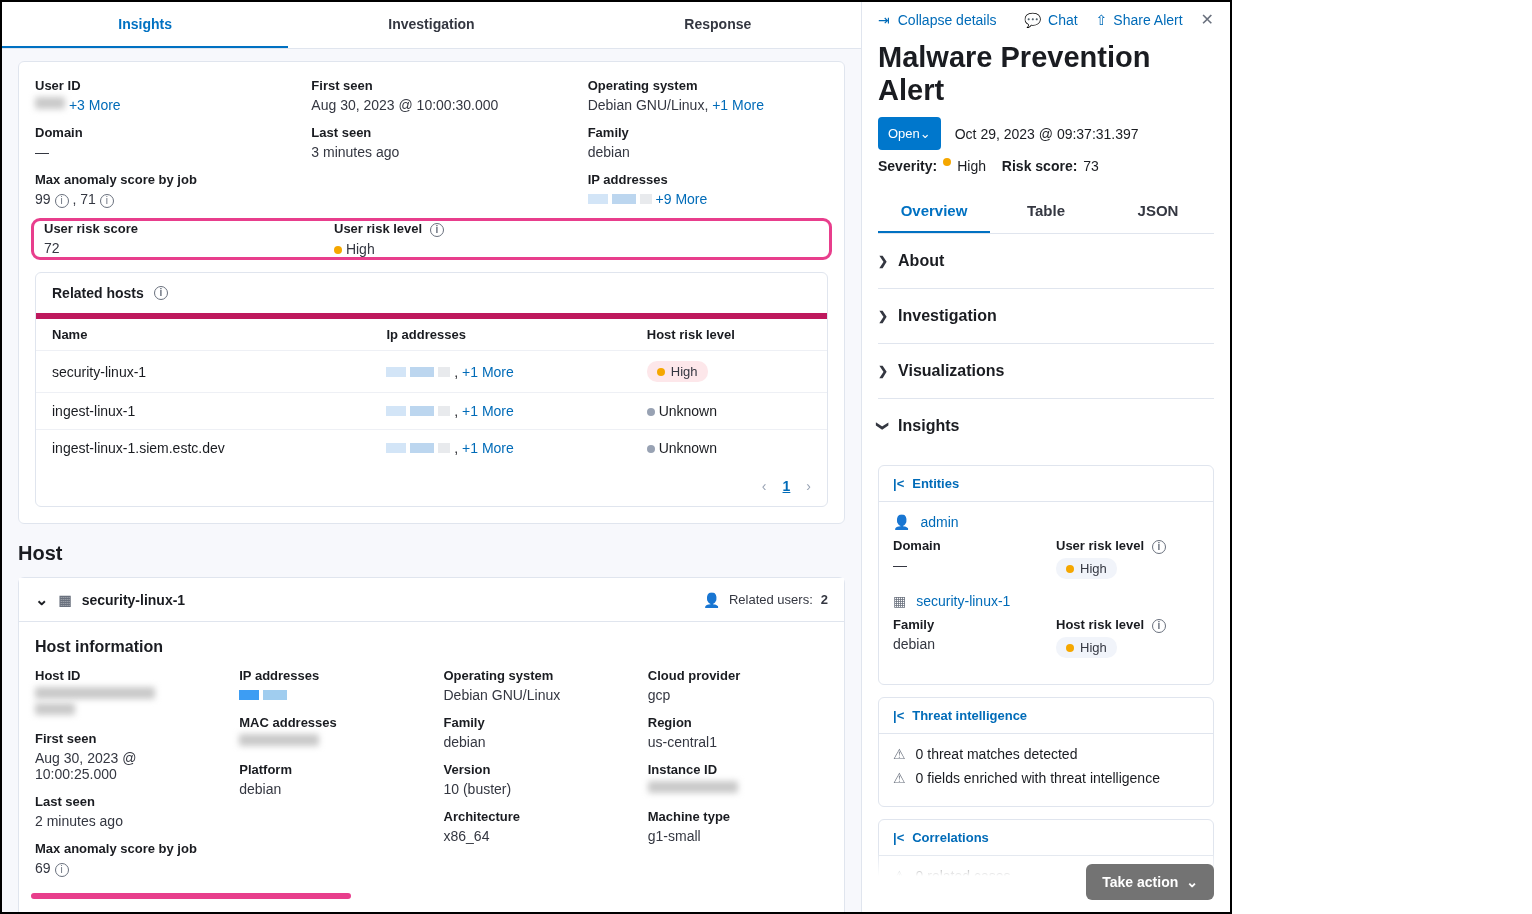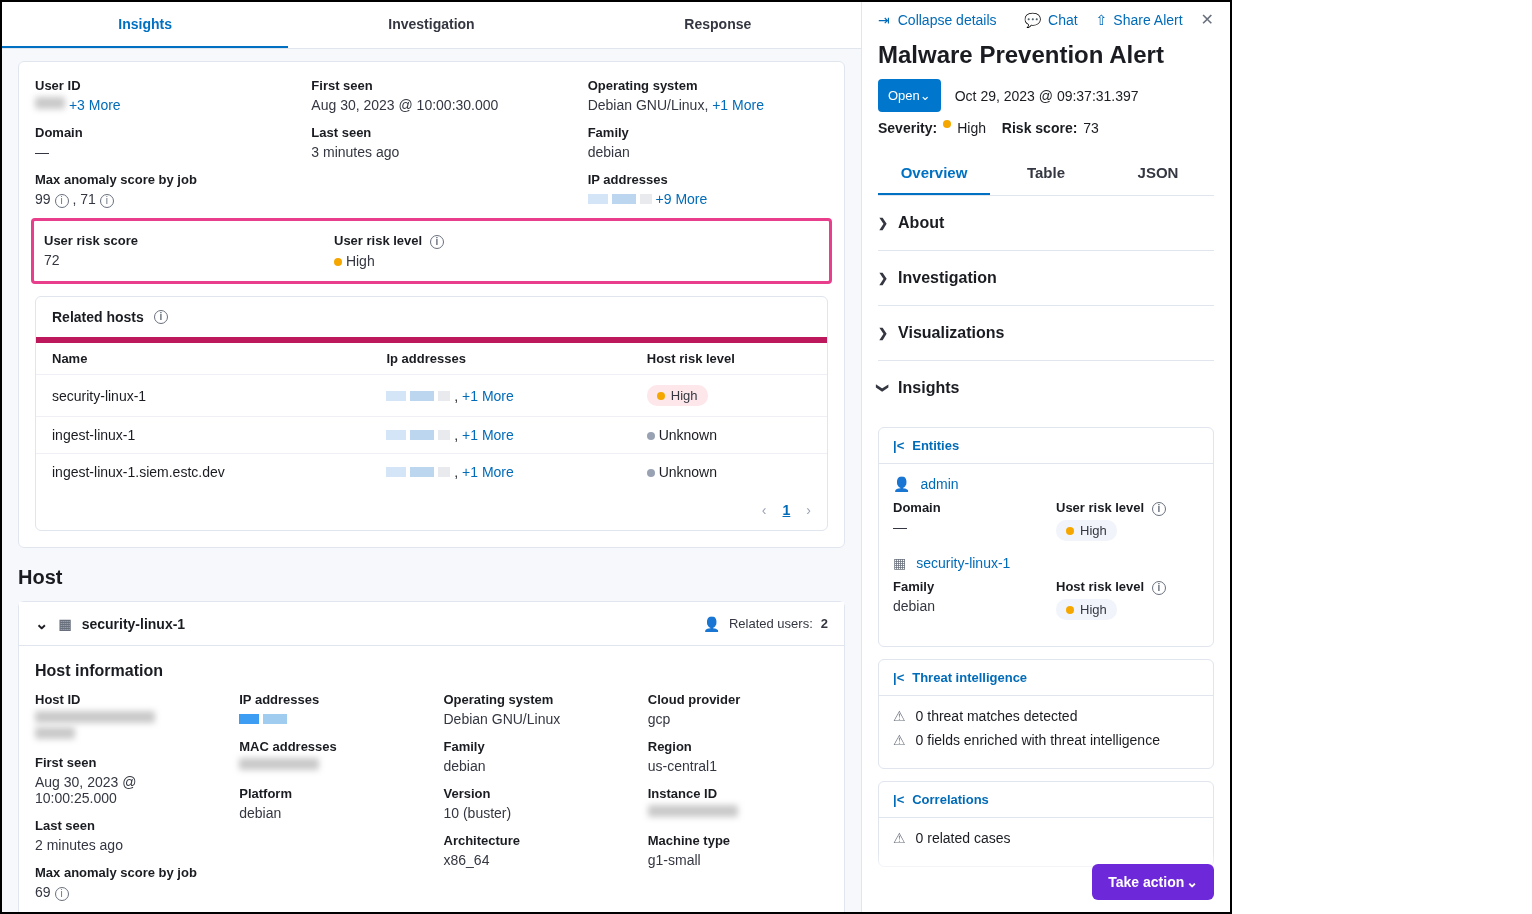--- a/index.html
+++ b/index.html
@@ -13,21 +13,21 @@
   .left-scroll { flex: 1; overflow-y: auto; padding: 0 16px 16px 16px; }
   .card { background: #fff; border: 1px solid #e0e5ee; border-radius: 6px; margin-top: 12px; }
   .card-inner { padding: 16px; }
   .section-title-h2 { font-size: 20px; font-weight: 700; margin: 18px 0 0 0; }
   .kv-grid { display: grid; grid-template-columns: repeat(3, 1fr); gap: 12px 36px;}
   .kv-grid-4 { display: grid; grid-template-columns: repeat(4, 1fr); gap: 12px 24px;}
   .kv-label { font-size: 13px; font-weight: 700; margin-bottom: 4px;}
   .kv-value { font-size: 14px; color: #343741; }
   .link { color: #006bb8; cursor: pointer; }
   .blur { filter: blur(3px); background: #c9c9c9; color: transparent; display:inline-block; height: 12px; border-radius:2px;} .blur.w30{width:30px;} .blur.w40{width:40px;} .blur.w80{width:80px;} .blur.w90{width:90px;} .blur.w120{width:120px;}
-  .highlight-box { border: 3px solid #e83e8c; border-radius: 4px; padding: 12px 10px; margin: 10px -4px;}
+  .highlight-box { border: 3px solid #e83e8c; border-radius: 9px; padding: 0 10px; margin: 10px -4px;}
   .row-flex { display: flex; gap: 40px; }
   .row-flex > div { flex: 0 0 auto; }
   .sub-card { border: 1px solid #e0e5ee; border-radius: 6px; margin-top: 12px;}
   .sub-card-header { padding: 12px 16px; font-weight: 700; display:flex; align-items:center; gap:6px;}
   .table { width: 100%; border-collapse: collapse; }
   .table th { text-align: left; font-weight: 700; font-size: 13px; padding: 8px 16px; border-top: 6px solid #be185d;}
   .table td { padding: 10px 16px; border-top: 1px solid #eef0f5; font-size: 14px;}
   .badge-high { display: inline-flex; align-items:center; gap:6px; background: #fde7ea; color: #343741; padding: 3px 10px; border-radius: 10px; font-size: 13px;}
   .badge-high2 { display: inline-flex; align-items:center; gap:6px; background: #f1f4fa; color: #343741; padding: 3px 10px; border-radius: 10px; font-size: 13px;}
   .dot { width: 8px; height: 8px; border-radius: 50%; display: inline-block;}
@@ -40,38 +40,38 @@
   .host-bar .left { display:flex; align-items:center; gap:10px; font-weight:600;}
   .host-bar .right { display:flex; align-items:center; gap:8px; color:#343741; font-size:13px;}
   .toggle-down::before{content:"⌄"; font-size:16px; font-weight:700;}
   .small-icon { color:#69707d; font-size:14px;}
   
   .rp-header { padding: 8px 16px 0 16px;}
   .rp-top { display:flex; justify-content:space-between; align-items:center; }
   .rp-top .lgroup{ display:flex; align-items:center; gap:8px; color:#006bb8; cursor:pointer; font-size:14px;}
   .rp-top .rgroup{ display:flex; align-items:center; gap:18px; color:#006bb8; font-size:14px;}
   .rp-top .rgroup span{ cursor:pointer; display:inline-flex; align-items:center; gap:6px;}
-  .rp-title { font-size: 24px; font-weight: 800; margin-top: 12px;}
+  .rp-title { font-size: 29px; font-weight: 800; margin-top: 12px;}
   .status-row { display:flex; align-items:center; gap:14px; margin-top: 10px;}
   .open-btn { background:#0077cc; color:#fff; border-radius:4px; padding:9px 10px; font-size:13px; display:inline-flex; align-items:center; cursor:pointer;}
   .sev-row { display:flex; gap:6px; margin-top:8px; font-size:14px;}
   .rp-tabs { display:flex; border-bottom:1px solid #e0e5ee; margin-top: 16px;}
   .rp-tab { flex:1; text-align:center; padding:12px 0; font-weight:700; color:#343741; cursor:pointer; font-size:15px;}
   .rp-tab.active { color:#0071c2; border-bottom:2px solid #0071c2;}
   .accordion { padding: 0 16px;}
   .acc-item { border-bottom:1px solid #e0e5ee; padding: 18px 0; display:flex; align-items:center; gap:10px; font-weight:700; font-size:16px; cursor:pointer;}
   .acc-item .arr { font-size:12px; color:#343741;}
   .insights-section { padding: 0 16px 20px 16px;}
   .ins-card { border:1px solid #e0e5ee; border-radius:6px; margin-top:12px;}
   .ins-card-header { padding: 10px 14px; border-bottom:1px solid #e0e5ee; color:#006bb8; font-weight:600; font-size:13px; display:flex; align-items:center; gap:8px;}
   .ins-card-body { padding: 12px 14px; font-size:14px;}
   .ins-row { display:flex; align-items:center; gap:10px; margin-bottom:8px;}
   .ins-grid { display:grid; grid-template-columns: 1fr 1fr; gap: 6px 20px; margin: 8px 0 14px 0;}
   .warn-icon { font-size:14px; color:#69707d;}
-  .take-action { position:absolute; bottom:12px; right:16px; background:#6d28d9; color:#fff; padding:10px 16px; border-radius:6px; font-weight:600; cursor:pointer; display:inline-flex; align-items:center; gap:2px;}
+  .take-action { position:absolute; bottom:12px; right:16px; background:#737373; color:#fff; padding:10px 16px; border-radius:6px; font-weight:600; cursor:pointer; display:inline-flex; align-items:center; gap:8px;}
   .close-x { color:#69707d; cursor:pointer; font-size:16px;}
   .rp-footer-shade { position:absolute; bottom:0; left:0; right:0; height:60px; background:linear-gradient(to top, #fff 60%, transparent);}
   .ip-chunk{display:inline-flex;gap:4px;align-items:center;}
   .ip-chunk .seg{background:#d3e5f7;width:20px;height:10px;display:inline-block;}
   .ip-chunk .seg2{background:#bcd6ef;width:24px;height:10px;display:inline-block;}
   .ip-chunk .seg3{background:#e8eaed;width:12px;height:10px;display:inline-block;}
 </style>
 </head>
 <body>
 

